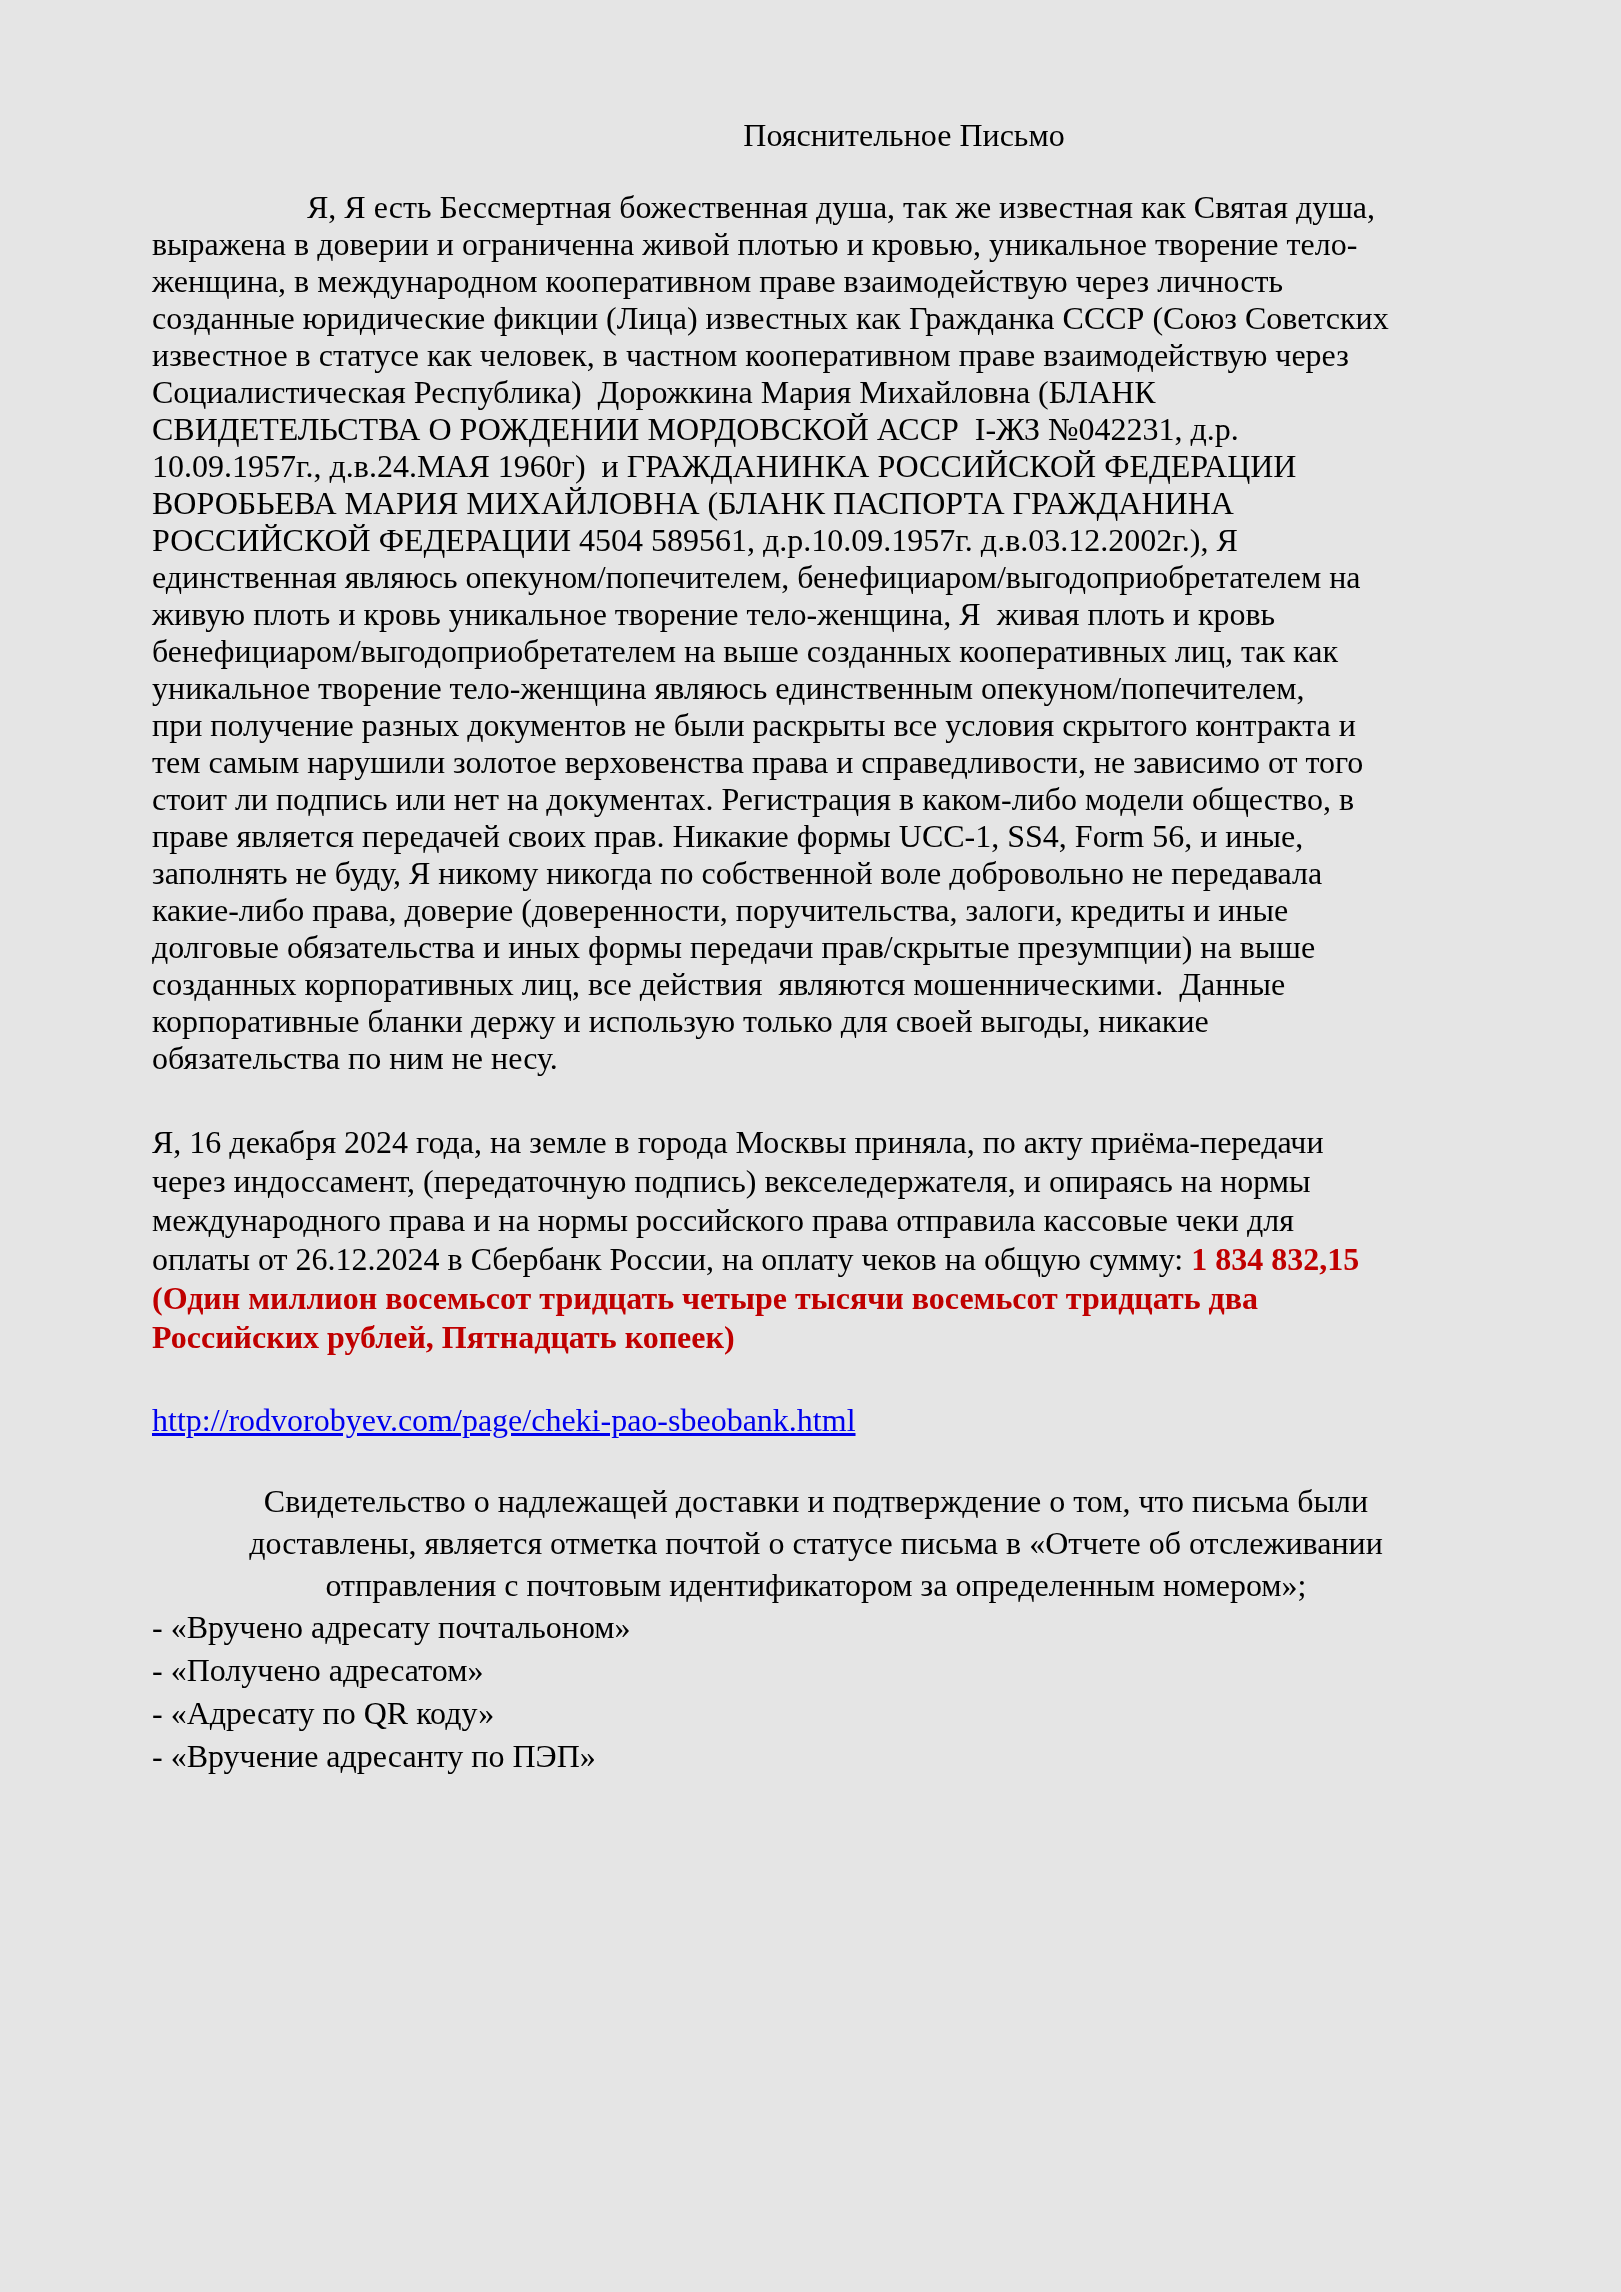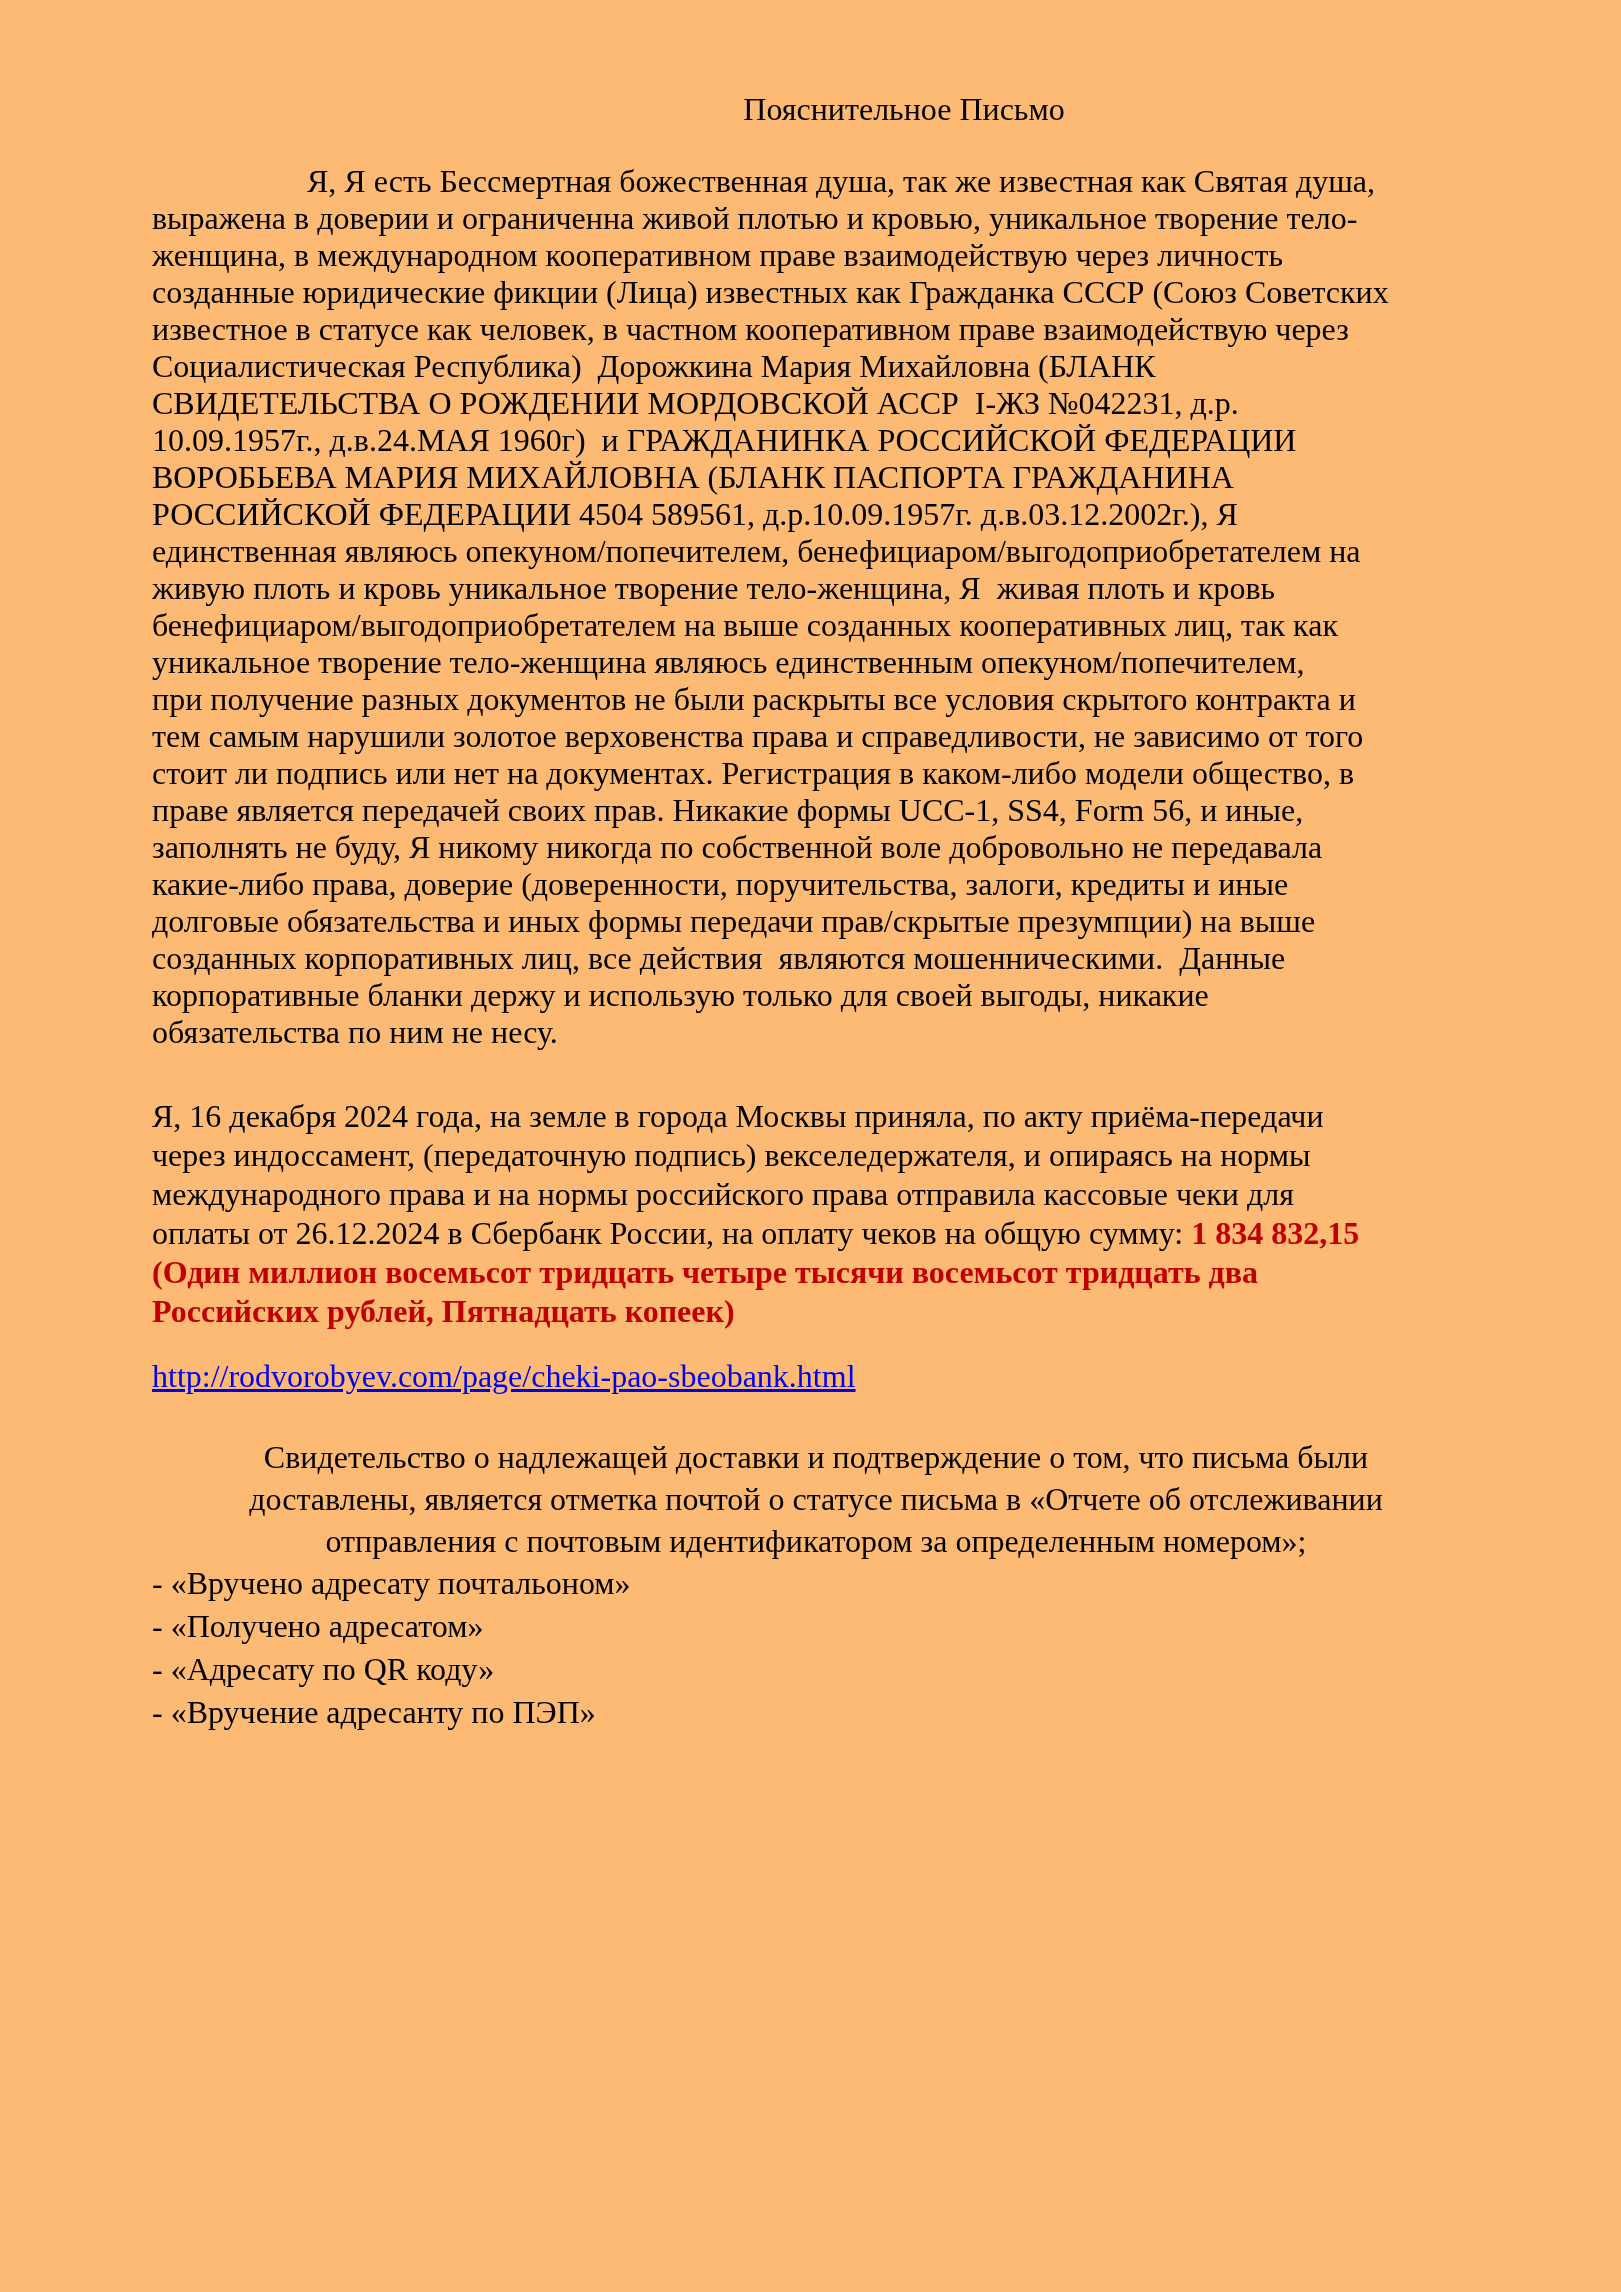--- a/index.html
+++ b/index.html
@@ -5,22 +5,22 @@
   html, body {
     margin: 0;
     padding: 0;
     background: #ffffff;
   }
   .page {
     position: relative;
     width: 1621px;
     height: 2293px;
     box-sizing: border-box;
-    padding: 90px 141px 0 152px;
-    background: #fdba74;
+    padding: 116px 141px 0 152px;
+    background: #e5e5e5;
     font-family: "Liberation Serif", "DejaVu Serif", serif;
     font-size: 32px;
     color: #000000;
     overflow: hidden;
   }
   .line {
     white-space: pre;
   }
   .doc-title {
     line-height: 39px;
@@ -31,21 +31,21 @@
   }
   .para1 .line { line-height: 37px; }
   .para1 .line:first-child { text-indent: 155px; margin-top: 34px; }
   .para1 { margin-bottom: 46px; }
   .para2 .line { line-height: 39px; }
   .red-bold {
     color: var(--accent-red, #C00000);
     font-weight: bold;
   }
   .link-line {
-    margin-top: 26px;
+    margin-top: 44px;
     line-height: 39px;
     white-space: pre;
   }
   .link-line a {
     color: var(--link-blue, #0000EE);
     text-decoration: underline;
   }
   .para3 { margin-top: 40px; }
   .para3 .line { line-height: 42px; text-align: center; }
   .status-list .line { line-height: 43px; }

